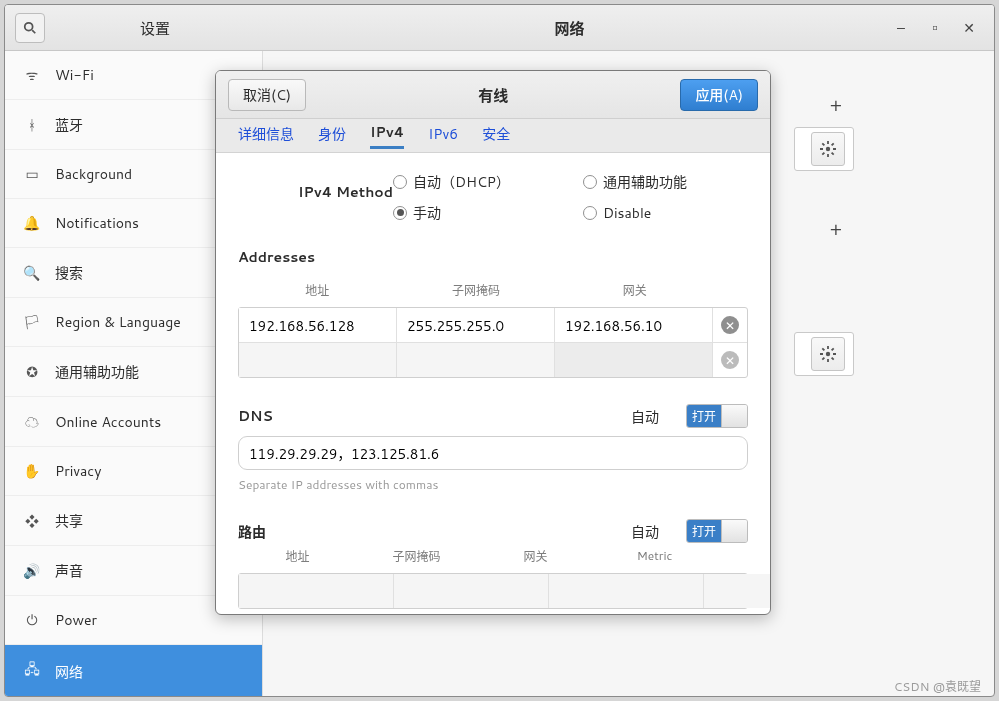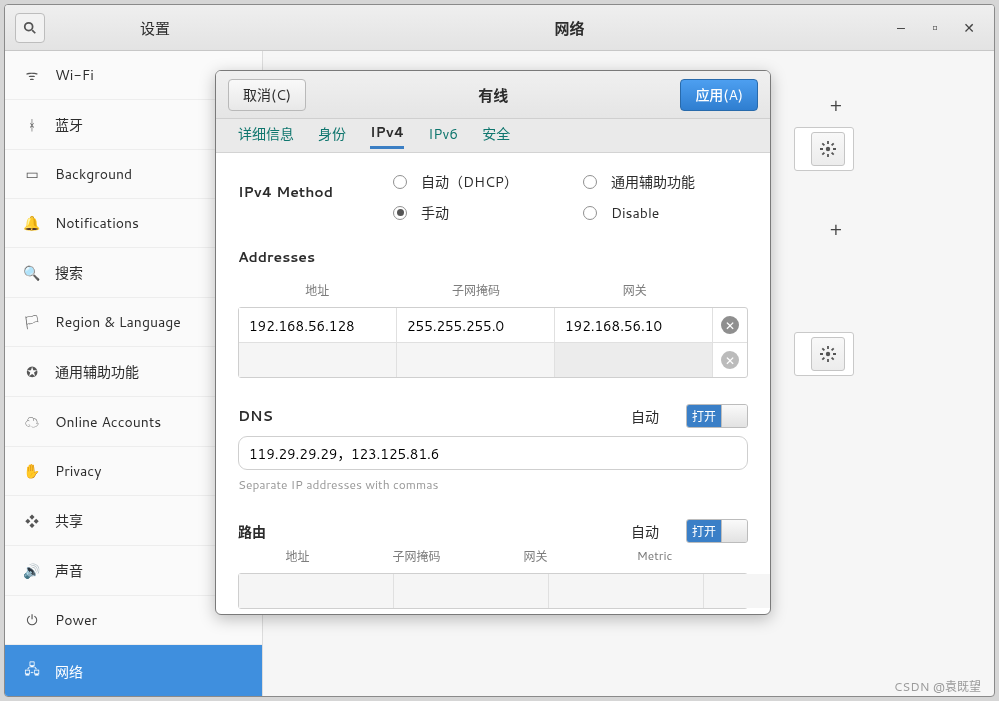--- a/index.html
+++ b/index.html
@@ -27,26 +27,26 @@
 .gear-btn { width:34px; height:34px; border:1px solid #c5c5c5; border-radius:3px; background:linear-gradient(#f8f8f8,#ececec); display:flex; align-items:center; justify-content:center; cursor:pointer; }
 .plus-btn { position:absolute; width:20px; height:20px; display:flex; align-items:center; justify-content:center; font-size:18px; color:#444; cursor:pointer; }
 
 
 .dialog { position:absolute; left:215px; top:70px; width:556px; height:545px; background:#fff; border:1px solid #7a7a7a; border-radius:6px; box-shadow:0 4px 16px rgba(0,0,0,.25); overflow:hidden; display:flex; flex-direction:column; }
 .d-header { height:48px; background:linear-gradient(#f0f0f0,#e5e5e5); border-bottom:1px solid #cfcfcf; display:flex; align-items:center; justify-content:space-between; padding:0 12px; }
 .d-btn { height:32px; padding:0 14px; border-radius:4px; font-size:14px; cursor:pointer; border:1px solid #b9b9b9; background:linear-gradient(#f9f9f9,#e8e8e8); color:#2e2e2e; }
 .d-btn.primary { background:linear-gradient(#4d9ff0,#2f7ed0); border-color:#286aab; color:#fff; font-weight:500; }
 .d-title { font-weight:bold; font-size:15px; color:#2c2c2c; }
 .tabs { height:34px; background:#eaeaea; border-bottom:1px solid #d3d3d3; display:flex; gap:24px; padding:0 22px; align-items:center; }
-.tab { font-size:14px; color:#0f766e; cursor:pointer; padding-bottom:4px; }
+.tab { font-size:14px; color:#1d4ed8; cursor:pointer; padding-bottom:4px; }
 .tab.active { color:#2c2c2c; font-weight:bold; border-bottom:3px solid #3b7fc4; }
 .d-body { flex:1; overflow:auto; padding:18px 22px; font-size:14px; color:#2c2c2c; }
 .section-title { font-weight:bold; margin-bottom:10px; }
 .method-grid { display:grid; grid-template-columns: 155px 190px 175px; row-gap:10px; align-items:center; margin-bottom:24px; }
-.radio { display:flex; align-items:center; gap:14px; cursor:pointer; }
+.radio { display:flex; align-items:center; gap:6px; cursor:pointer; }
 .radio .circ { width:14px; height:14px; border:1px solid #8f8f8f; border-radius:50%; background:#fff; display:flex; align-items:center; justify-content:center; }
 .radio.checked .circ::after { content:""; width:7px; height:7px; background:#555; border-radius:50%; }
 
 .tbl { border:1px solid #cfcfcf; border-radius:3px; margin-top:4px; }
 .tbl-head { display:grid; grid-template-columns:1fr 1fr 1fr 34px; text-align:center; font-size:12px; color:#7d7d7d; padding:4px 0; }
 .tbl-head.four { grid-template-columns:1fr 1fr 1fr 1fr 34px; }
 .tbl-row { display:grid; grid-template-columns:1fr 1fr 1fr 34px; border-top:1px solid #e0e0e0; }
 .tbl-row.four { grid-template-columns:1fr 1fr 1fr 1fr 34px; }
 .tbl-row input { border:none; border-right:1px solid #e0e0e0; height:34px; padding:0 10px; font-size:13.5px; background:#fff; outline:none; }
 .tbl-row input.empty { background:#f5f5f5; }
@@ -173,21 +173,21 @@
   <div class="tabs">
     <div class="tab">详细信息</div>
     <div class="tab">身份</div>
     <div class="tab active">IPv4</div>
     <div class="tab">IPv6</div>
     <div class="tab">安全</div>
   </div>
   <div class="d-body">
 
     <div class="method-grid">
-      <div class="section-title" style="grid-row:span 2;">IPv4 Method</div>
+      <div class="section-title" style="grid-row:span 2;text-align:right;">IPv4 Method</div>
       <label class="radio">
           <span class="circ"></span>
           <span>自动（DHCP）</span>
         </label>
       <label class="radio">
           <span class="circ"></span>
           <span>通用辅助功能</span>
         </label>
       <label class="radio checked">
           <span class="circ"></span>

